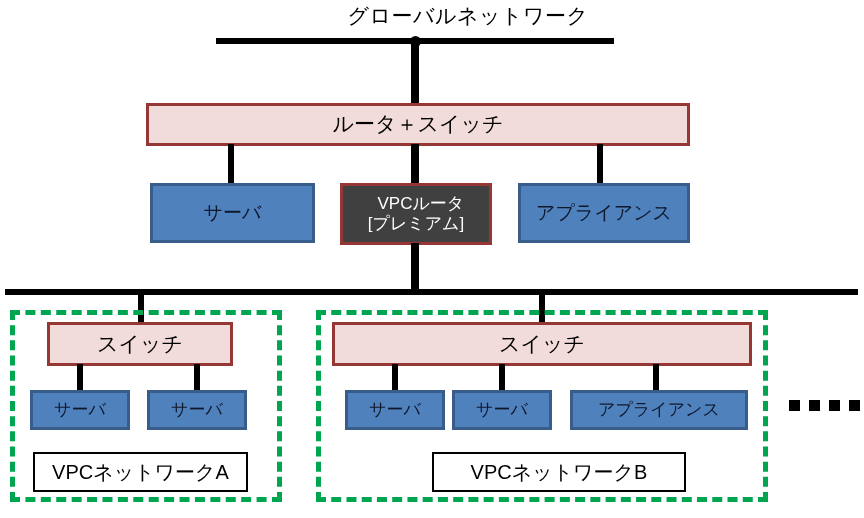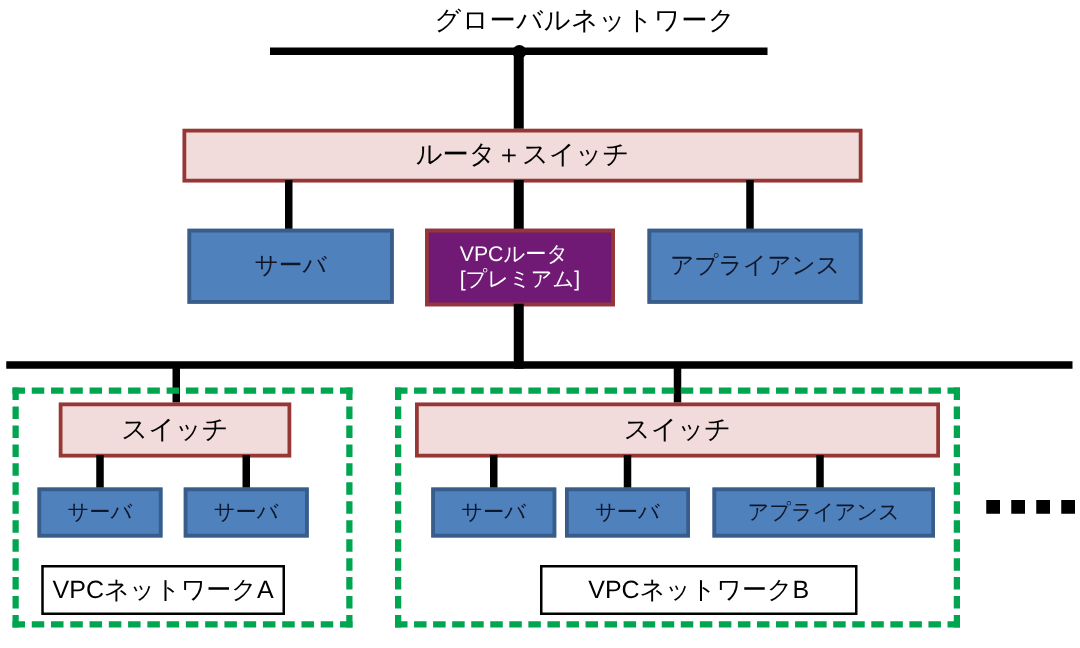--- a/index.html
+++ b/index.html
@@ -50,38 +50,38 @@
     border-radius: 50%;
   }
 
   
   .node {
     position: absolute;
     box-sizing: border-box;
     display: flex;
     align-items: center;
     justify-content: center;
-    text-align: left;
+    text-align: right;
     line-height: 1.15;
     white-space: pre-line;
   }
   .node-pink {
     background: #f2dcdb;
     border: 3px solid #953735;
     color: #000000;
     font-size: 21px;
   }
   .node-blue {
     background: #4f81bd;
     border: 3px solid #385d8a;
     color: #0f172a;
     font-size: 19px;
   }
   .node-green {
-    background: #701a75;
+    background: #404040;
     border: 3px solid #953735;
     color: #ffffff;
     font-size: 17px;
   }
   .node-white {
     background: #ffffff;
     border: 2px solid #000000;
     color: #000000;
     font-size: 20px;
   }
@@ -142,21 +142,21 @@
   <div class="vpc-zone" style="left:10px; top:310px; width:272px; height:192px;"></div>
 
   <div class="node node-pink" style="left:47px; top:322px; width:186px; height:44px;">スイッチ</div>
 
   <div class="vline" style="left:77px; top:364px; width:6px; height:28px;"></div>
   <div class="vline" style="left:194px; top:364px; width:6px; height:28px;"></div>
 
   <div class="node node-blue" style="left:30px; top:390px; width:100px; height:40px; font-size:17px;">サーバ</div>
   <div class="node node-blue" style="left:147px; top:390px; width:100px; height:40px; font-size:17px;">サーバ</div>
 
-  <div class="node node-white" style="left:33px; top:452px; width:195px; height:40px;">VPCネットワークA</div>
+  <div class="node node-white" style="left:33px; top:452px; width:215px; height:40px;">VPCネットワークA</div>
 
   <div class="vpc-zone" style="left:316px; top:310px; width:452px; height:192px;"></div>
 
   <div class="node node-pink" style="left:332px; top:322px; width:420px; height:44px;">スイッチ</div>
 
   <div class="vline" style="left:392px; top:364px; width:6px; height:28px;"></div>
   <div class="vline" style="left:499px; top:364px; width:6px; height:28px;"></div>
   <div class="vline" style="left:653px; top:364px; width:6px; height:28px;"></div>
 
   <div class="node node-blue" style="left:345px; top:390px; width:100px; height:40px; font-size:17px;">サーバ</div>

